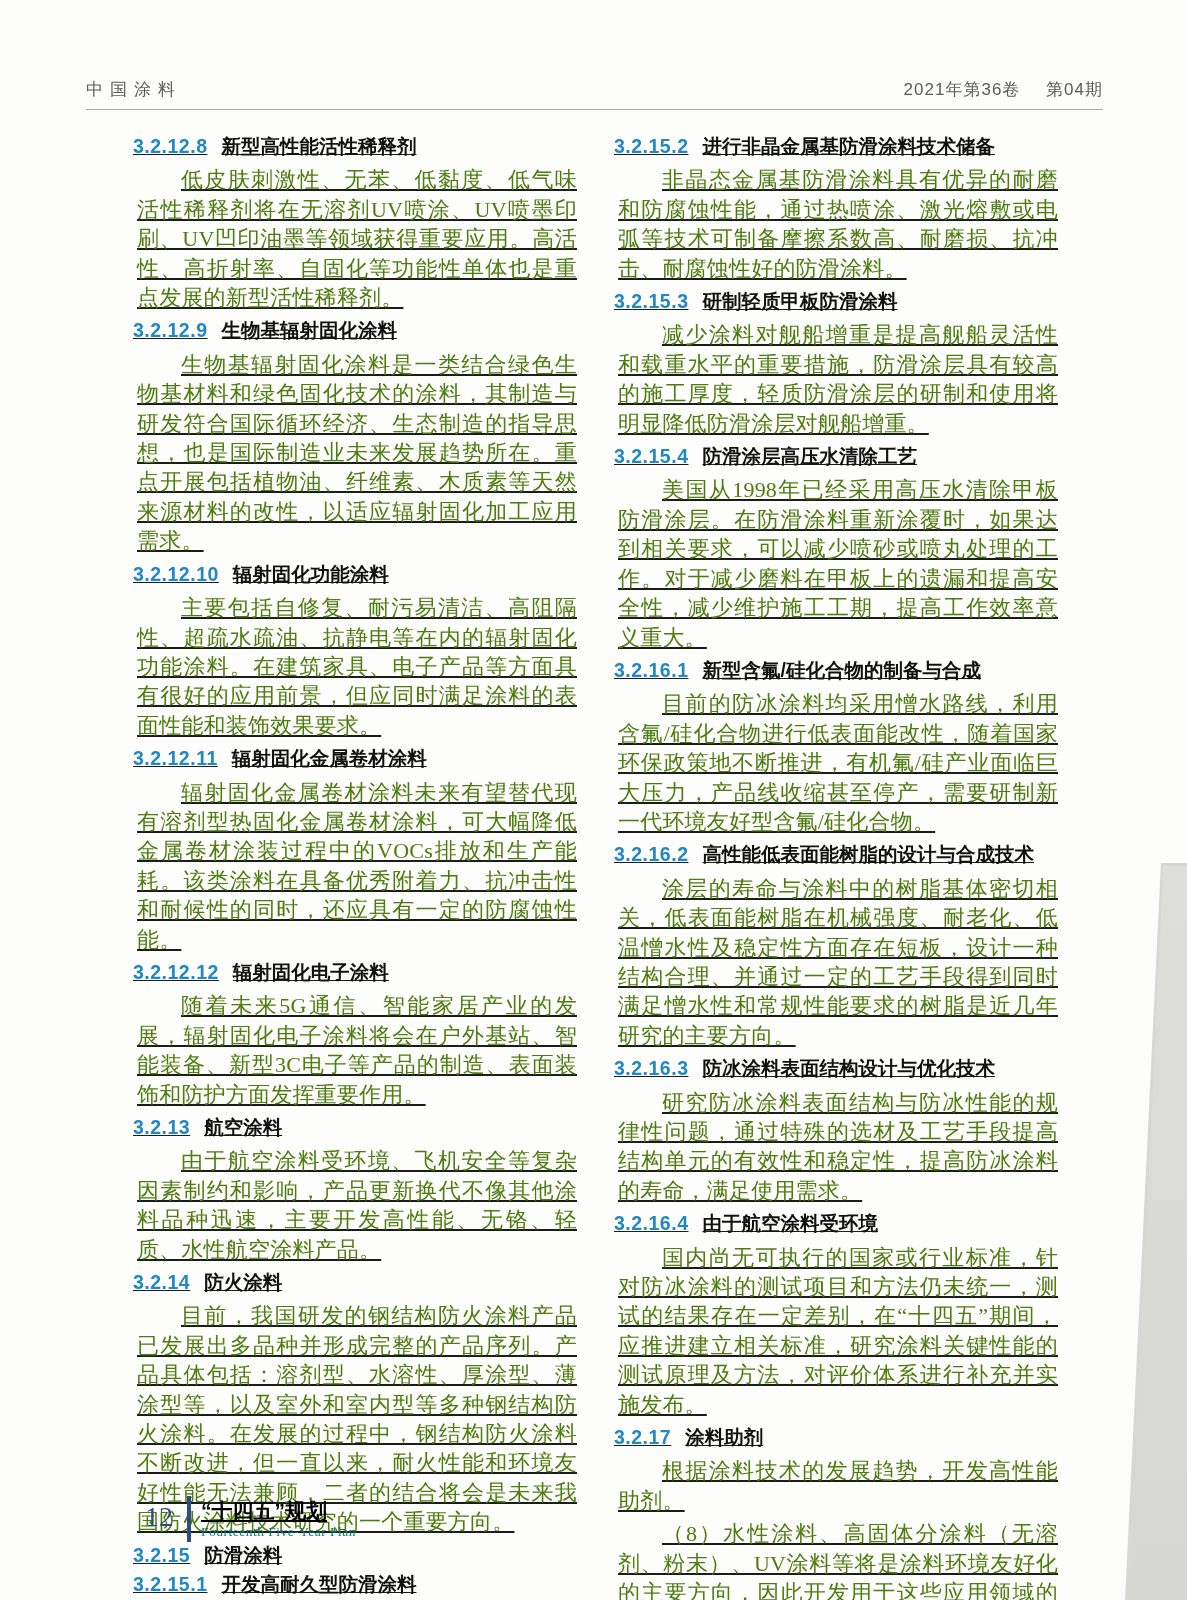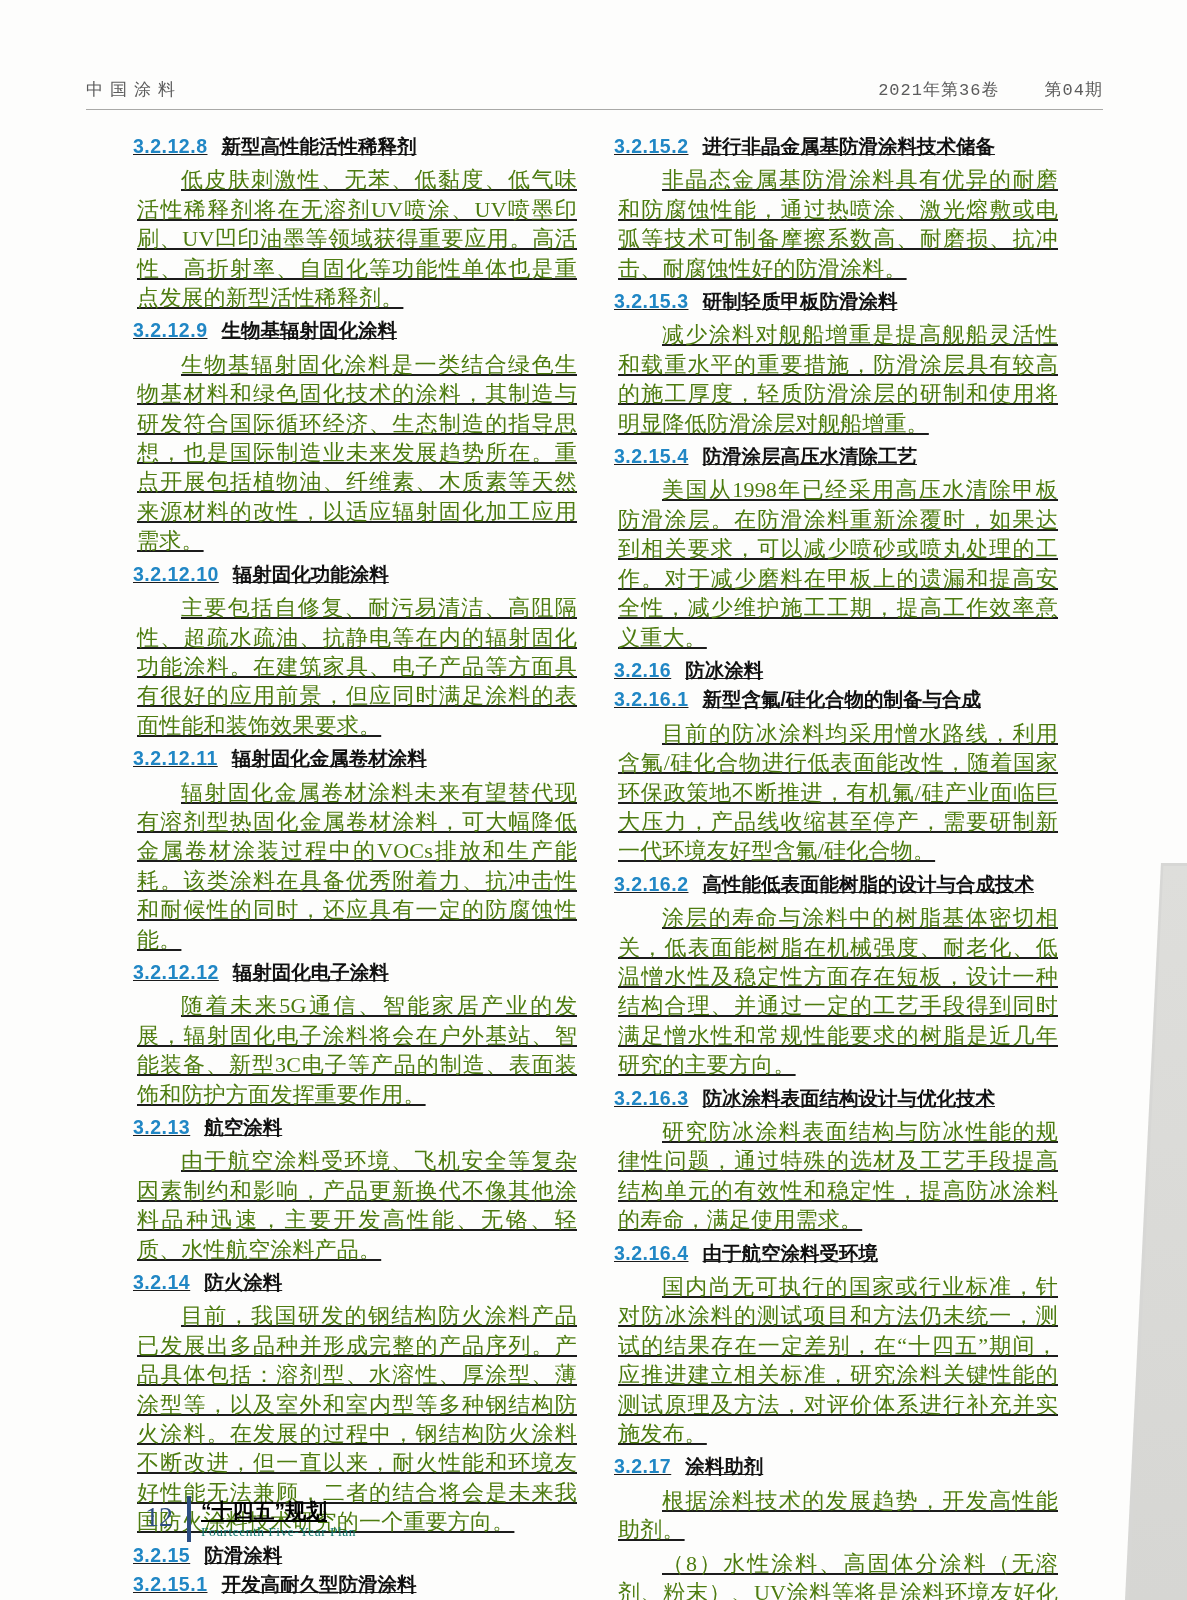--- a/index.html
+++ b/index.html
@@ -9,28 +9,28 @@
     width:1187px;height:1600px;
     background:#fdfdfc;
     overflow:hidden;
     font-family:"Liberation Serif","DejaVu Serif",serif;
     color:#1c1c1c;
   }
   
   .header{
     position:absolute;left:86px;right:84px;top:78px;
     display:flex;justify-content:space-between;align-items:flex-end;
-    font-family:Liberation Mono, monospace;
+    font-family:Liberation Sans, sans-serif;
     color:#5b5b5b;font-size:17px;
     padding-bottom:8px;
     border-bottom:1.5px solid #a9a9a7;
   }
   .journal-name{letter-spacing:7px;font-weight:500;}
   .issue-info{letter-spacing:1px;}
-  .issue-info span{margin-left:34px;}
+  .issue-info span{margin-left:20px;}
   
   .columns{
     position:absolute;left:133px;top:132px;width:929px;
     display:flex;gap:33px;text-decoration:underline;
   }
   .column{width:448px;}
   .sec-head{
     font-family:"Liberation Sans","DejaVu Sans",sans-serif;
     font-weight:bold;font-size:19.5px;line-height:29.4px;
     color:#111;
@@ -172,25 +172,20 @@
   <p class="para">减少涂料对舰船增重是提高舰船灵活性和载重水平的重要措施，防滑涂层具有较高的施工厚度，轻质防滑涂层的研制和使用将明显降低防滑涂层对舰船增重。</p>
         </div>
 
   <div class="section">
     <div class="sec-head">
       <span class="sec-num">3.2.15.4</span><span class="sec-title">防滑涂层高压水清除工艺</span>
     </div>
   <p class="para">美国从1998年已经采用高压水清除甲板防滑涂层。在防滑涂料重新涂覆时，如果达到相关要求，可以减少喷砂或喷丸处理的工作。对于减少磨料在甲板上的遗漏和提高安全性，减少维护施工工期，提高工作效率意义重大。</p>
         </div>
 
-  <div class="section">
-    <div class="sec-head">
-      <span class="sec-num">3.2.16</span><span class="sec-title">防冰涂料</span>
-    </div>
-  </div>
 
   <div class="section">
     <div class="sec-head">
       <span class="sec-num">3.2.16.1</span><span class="sec-title">新型含氟/硅化合物的制备与合成</span>
     </div>
   <p class="para">目前的防冰涂料均采用憎水路线，利用含氟/硅化合物进行低表面能改性，随着国家环保政策地不断推进，有机氟/硅产业面临巨大压力，产品线收缩甚至停产，需要研制新一代环境友好型含氟/硅化合物。</p>
         </div>
 
   <div class="section">
     <div class="sec-head">

